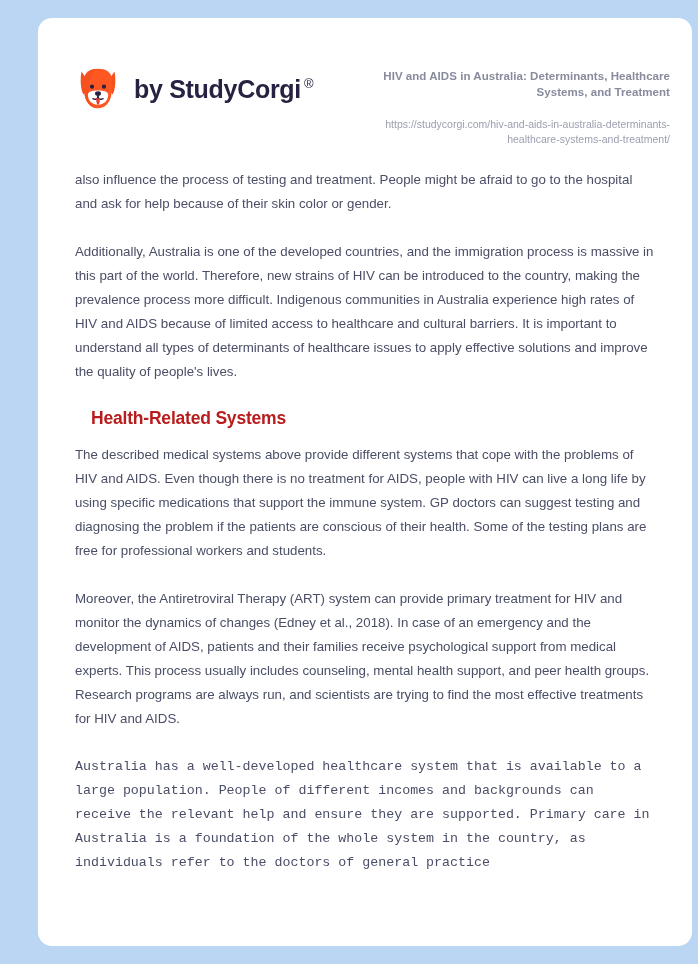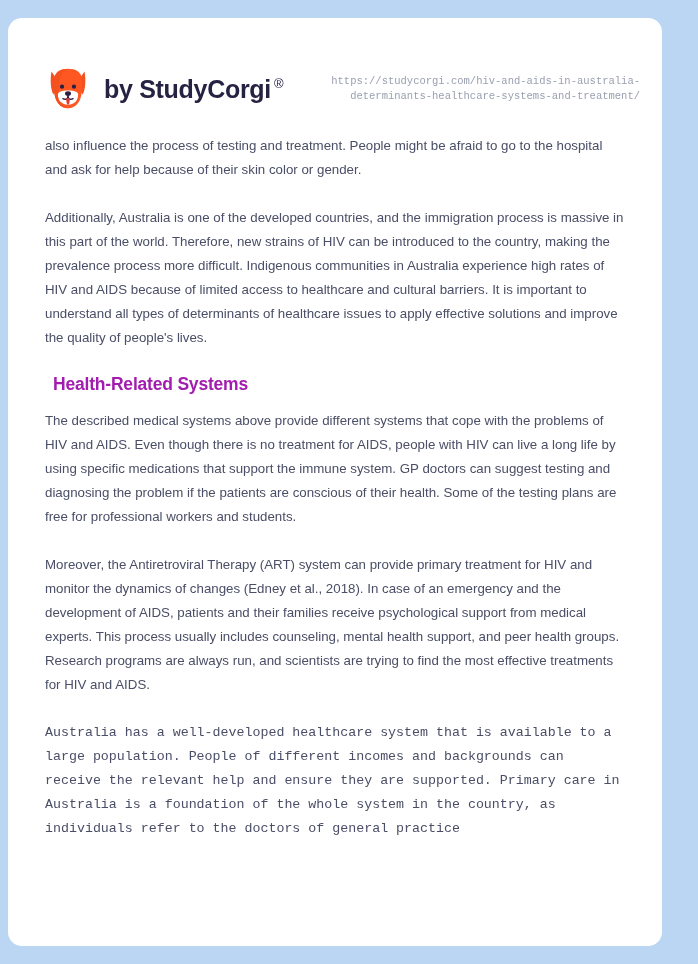--- a/index.html
+++ b/index.html
@@ -8,21 +8,21 @@
   }
   body {
     width: 698px;
     height: 964px;
     background: #bad6f2;
     font-family: "Liberation Sans", sans-serif;
     overflow: hidden;
   }
   .page-card {
     position: absolute;
-    left: 8px;
+    left: 38px;
     top: 18px;
     width: 654px;
     height: 928px;
     background: #ffffff;
     border-radius: 14px;
     box-sizing: border-box;
     overflow: hidden;
   }
   .doc-header {
     display: flex;
@@ -66,43 +66,42 @@
     font-size: 11.5px;
     font-weight: bold;
     color: #878b9c;
     line-height: 1.42;
     letter-spacing: 0.05px;
   }
   .doc-url {
     font-size: 10.5px;
     color: #9ba0b0;
     line-height: 1.42;
-    margin-top: 6px;
+    margin-top: 16px;
     word-break: break-word;
-    font-family: Liberation Mono, monospace;
   }
   .doc-body {
     padding: 22px 37px 0 37px;
   }
   .para {
     font-size: 13.3px;
     line-height: 24px;
     color: #4a4e66;
     margin: 0 1px 24px 0;
     text-align: left;
   }
   .para:last-child {
     margin-bottom: 0;
     font-family: Liberation Mono, monospace;
   }
   .section-heading {
     font-size: 17.5px;
     font-weight: bold;
-    color: #a21caf;
-    margin: 8px 0 14px 8px;
+    color: #b91c1c;
+    margin: 8px 0 14px 16px;
     letter-spacing: -0.2px;
   }
 </style>
 </head>
 <body>
 
 <div class="page-card">
 
   <div class="doc-header">
 
@@ -117,20 +116,21 @@
         <path d="M28 62 C28 56 37 53 50 53 C63 53 72 56 72 62 C72 76 63 84 50 84 C37 84 28 76 28 62 Z" fill="#ffffff"></path>
         <ellipse cx="50" cy="60" rx="6.5" ry="5.2" fill="#2a2142"></ellipse>
         <path d="M50 65 C50 72 44 74 39 71" stroke="#2a2142" stroke-width="3" fill="none" stroke-linecap="round"></path>
         <path d="M50 65 C50 72 56 74 61 71" stroke="#2a2142" stroke-width="3" fill="none" stroke-linecap="round"></path>
         <path d="M46 70 C46 70 46 84 50 84 C54 84 54 70 54 70 Z" fill="#e53935"></path>
       </svg>
       <span class="brand-text"><span>by StudyCorgi</span><span class="brand-reg">®</span></span>
     </div>
 
     <div class="header-meta">
+      <div class="doc-title">HIV and AIDS in Australia: Determinants, Healthcare Systems, and Treatment</div>
       <div class="doc-url">https://studycorgi.com/hiv-and-aids-in-australia-determinants-healthcare-systems-and-treatment/</div>
     </div>
 
   </div>
 
   <div class="doc-body">
       <p class="para">also influence the process of testing and treatment. People might be afraid to go to the hospital and ask for help because of their skin color or gender.</p>
       <p class="para">Additionally, Australia is one of the developed countries, and the immigration process is massive in this part of the world. Therefore, new strains of HIV can be introduced to the country, making the prevalence process more difficult. Indigenous communities in Australia experience high rates of HIV and AIDS because of limited access to healthcare and cultural barriers. It is important to understand all types of determinants of healthcare issues to apply effective solutions and improve the quality of people's lives.</p>
       <h2 class="section-heading">Health-Related Systems</h2>
       <p class="para">The described medical systems above provide different systems that cope with the problems of HIV and AIDS. Even though there is no treatment for AIDS, people with HIV can live a long life by using specific medications that support the immune system. GP doctors can suggest testing and diagnosing the problem if the patients are conscious of their health. Some of the testing plans are free for professional workers and students.</p>

